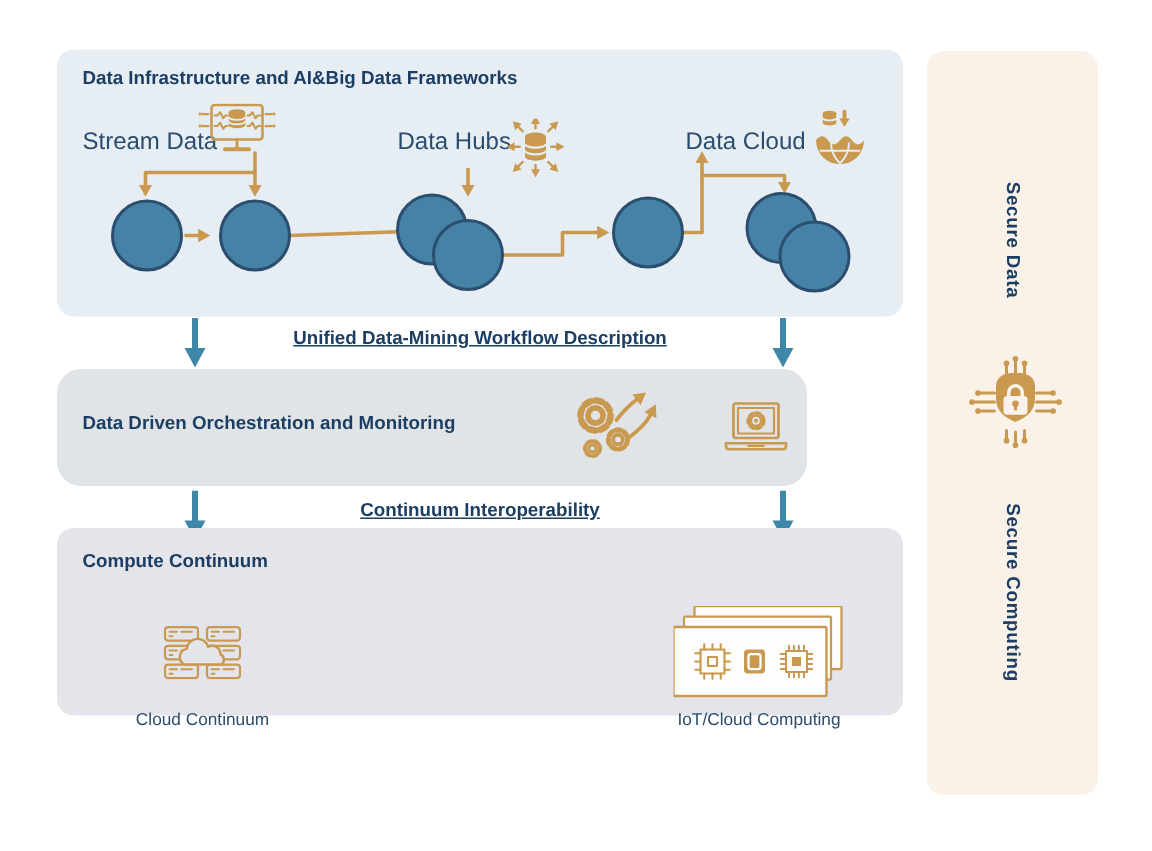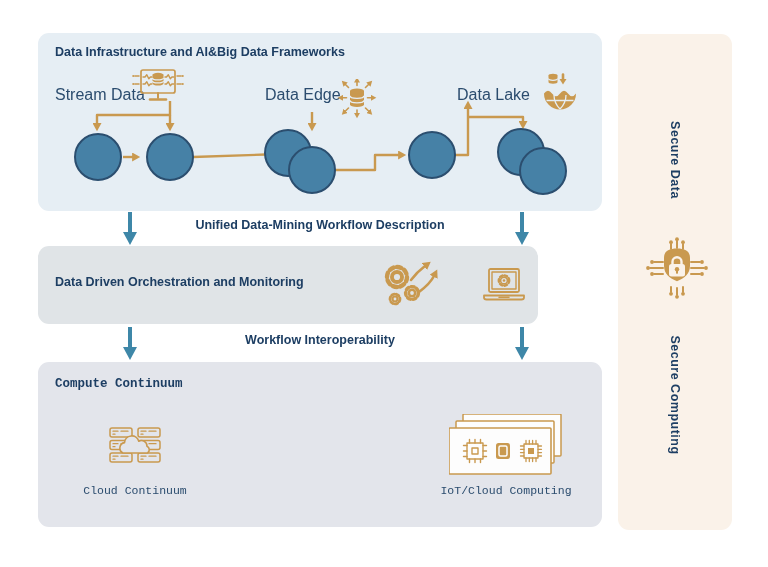--- a/index.html
+++ b/index.html
@@ -6,28 +6,28 @@
     --tan:#c9994f; --navy:#1d3e63; --label_navy:#2b4c6e;
     --panel_top:#e6eef4; --panel_mid:#e0e4e7; --panel_bottom:#e3e5eb;
     --sidebar_bg:#faf2e9; --circle_fill:#4681a6; --circle_border:#2b4e6f;
     --arrow_blue:#3e87a8; --board_fill:#fdfdfd;
   }
   html,body{margin:0;padding:0;background:#ffffff;}
   .canvas{position:relative;width:768px;height:567px;background:#ffffff;overflow:hidden;
           font-family:"Liberation Sans",sans-serif;color:var(--navy);padding-left:28px;}
   .panel{position:absolute;border-radius:11px;}
   .panel-top{left:38px;top:33px;width:564px;height:178px;background:var(--panel_top);}
-  .panel-mid{left:38px;top:246px;width:500px;height:78px;background:var(--panel_mid);}
-  .panel-bottom{left:38px;top:362px;width:564px;height:165px;background:var(--panel_bottom);font-family:Liberation Mono, monospace;}
+  .panel-mid{left:38px;top:246px;width:500px;height:78px;background:var(--panel_mid);border-radius:16px;}
+  .panel-bottom{left:38px;top:352px;width:564px;height:125px;background:var(--panel_bottom);}
   .sidebar{left:618px;top:34px;width:114px;height:496px;background:var(--sidebar_bg);}
   .ptitle{position:absolute;left:17px;font-size:12.5px;font-weight:bold;color:var(--navy);white-space:nowrap;}
   .nodelabel{position:absolute;font-size:16px;color:var(--label_navy);white-space:nowrap;}
   .abs{position:absolute;}
   .caption{position:absolute;left:38px;width:564px;text-align:center;font-size:12.5px;
-           font-weight:bold;color:var(--navy);}
+           font-weight:bold;color:var(--navy);text-decoration:underline;}
   .cap1{top:218px;} .cap2{top:333px;}
   .citem{position:absolute;top:50px;width:150px;display:flex;flex-direction:column;align-items:center;}
   .cicon{height:66px;display:flex;align-items:center;justify-content:center;}
   .clabel{margin-top:6px;font-size:11.5px;color:var(--label_navy);white-space:nowrap;}
   .vlabel{position:absolute;left:50%;transform:translate(-50%,-50%);writing-mode:vertical-rl;
           font-size:12.5px;font-weight:bold;color:var(--navy);white-space:nowrap;letter-spacing:.5px;}
   svg{display:block;}
   .tanline{stroke:var(--tan);stroke-width:2.4;fill:none;stroke-linejoin:round;}
   .thin{stroke:var(--tan);fill:none;stroke-linecap:round;stroke-linejoin:round;}
   .tanfill{fill:var(--tan);stroke:none;}
@@ -48,22 +48,22 @@
       <marker id="mTanS" viewBox="0 0 10 10" refX="1" refY="5" markerWidth="6" markerHeight="6" orient="auto" markerUnits="userSpaceOnUse">
         <path d="M0,0 L9,5 L0,10 Z" style="fill:var(--tan)"></path>
       </marker>
     </defs>
   </svg>
 
   <div class="panel panel-top">
     <div class="ptitle" style="top:12px">Data Infrastructure and AI&amp;Big Data Frameworks</div>
 
     <div class="nodelabel" style="left:17px;top:53px">Stream Data</div>
-    <div class="nodelabel" style="left:227px;top:53px">Data Edge</div>
-    <div class="nodelabel" style="left:419px;top:53px">Data Lake</div>
+    <div class="nodelabel" style="left:227px;top:53px">Data Hubs</div>
+    <div class="nodelabel" style="left:419px;top:53px">Data Cloud</div>
 
     <svg class="abs" style="left:94px;top:36px" width="52" height="40" viewBox="0 0 52 40">
       <rect x="9" y="1" width="34" height="23" rx="2" class="thin" stroke-width="1.7"></rect>
       <path class="thin" stroke-width="1.4" d="M11,8 h2 l1.8,-2.2 2,4 1.6,-1.8 h1.5"></path>
       <path class="thin" stroke-width="1.4" d="M33,8 h1.5 l1.8,-2.2 2,4 1.6,-1.8 h1.8"></path>
       <path class="thin" stroke-width="1.4" d="M11,15 h2 l1.8,-2.2 2,4 1.6,-1.8 h1.5"></path>
       <path class="thin" stroke-width="1.4" d="M33,15 h1.5 l1.8,-2.2 2,4 1.6,-1.8 h1.8"></path>
       <path class="thin" stroke-width="1.5" d="M3,7 h4 M3,15 h4 M45,7 h4 M45,15 h4"></path>
       <rect x="0.4" y="6.1" width="2" height="1.8" class="tanfill"></rect>
       <rect x="0.4" y="14.1" width="2" height="1.8" class="tanfill"></rect>
@@ -160,21 +160,21 @@
   </div>
 
   <svg class="abs" style="left:122px;top:327px" width="16" height="33" viewBox="0 0 16 33">
     <path d="M8,0 V21" style="stroke:var(--arrow_blue)" stroke-width="4"></path>
     <polygon points="1,20 15,20 8,33" style="fill:var(--arrow_blue)"></polygon>
   </svg>
   <svg class="abs" style="left:514px;top:327px" width="16" height="33" viewBox="0 0 16 33">
     <path d="M8,0 V21" style="stroke:var(--arrow_blue)" stroke-width="4"></path>
     <polygon points="1,20 15,20 8,33" style="fill:var(--arrow_blue)"></polygon>
   </svg>
-  <div class="caption cap2">Workflow Interoperability</div>
+  <div class="caption cap2">Continuum Interoperability</div>
 
   <div class="panel panel-bottom">
     <div class="ptitle" style="top:15px">Compute Continuum</div>
 
     <div class="citem" style="left:22px">
       <div class="cicon">
         <svg width="52" height="36" viewBox="0 0 52 36">
           <g class="thin" stroke-width="1.5">
             <rect x="1" y="1" width="22" height="9" rx="2"></rect>
             <rect x="29" y="1" width="22" height="9" rx="2"></rect>

